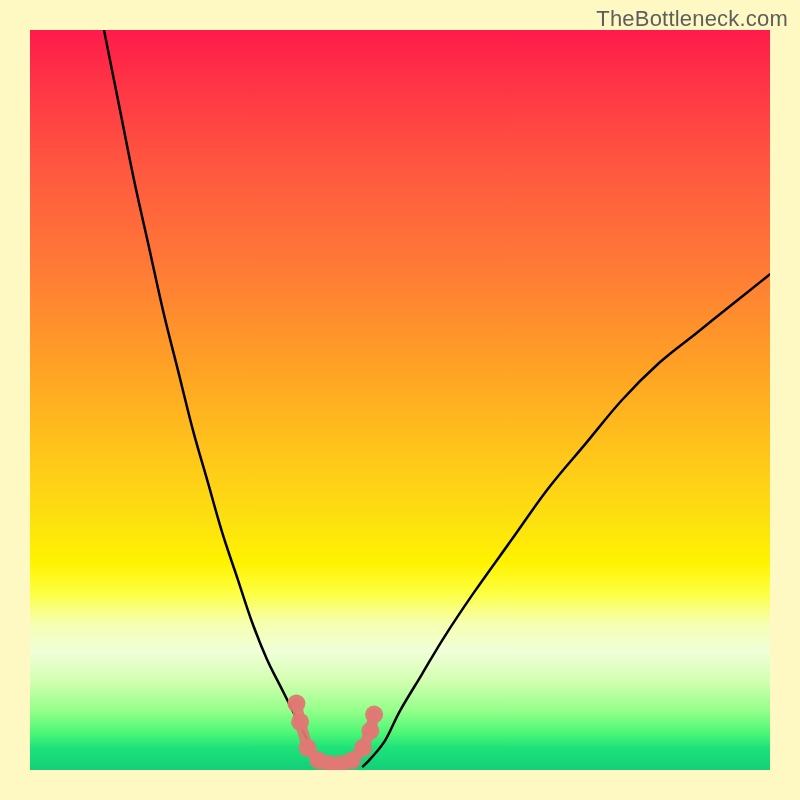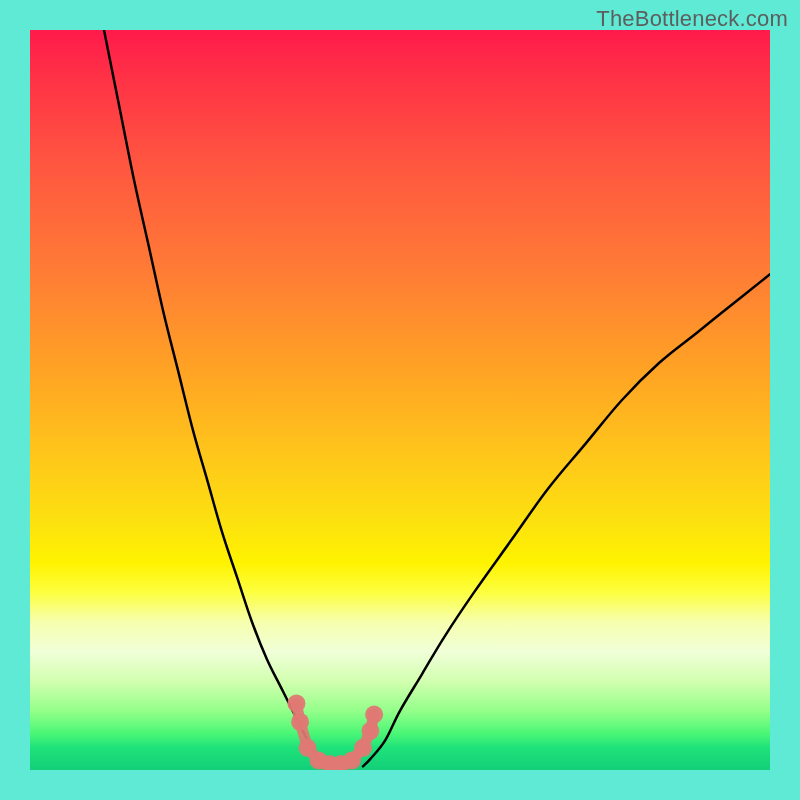--- a/index.html
+++ b/index.html
@@ -8,21 +8,21 @@
     width: 800px;
     height: 800px;
     overflow: hidden;
     background: #000;
     font-family: Arial, Helvetica, sans-serif;
   }
   .frame {
     position: relative;
     width: 800px;
     height: 800px;
-    background: #5eead4;
+    background: #fef9c3;
   }
   .plot-area {
     position: absolute;
     left: 30px;
     top: 30px;
     width: 740px;
     height: 740px;
     
     background: linear-gradient(
       to bottom,

